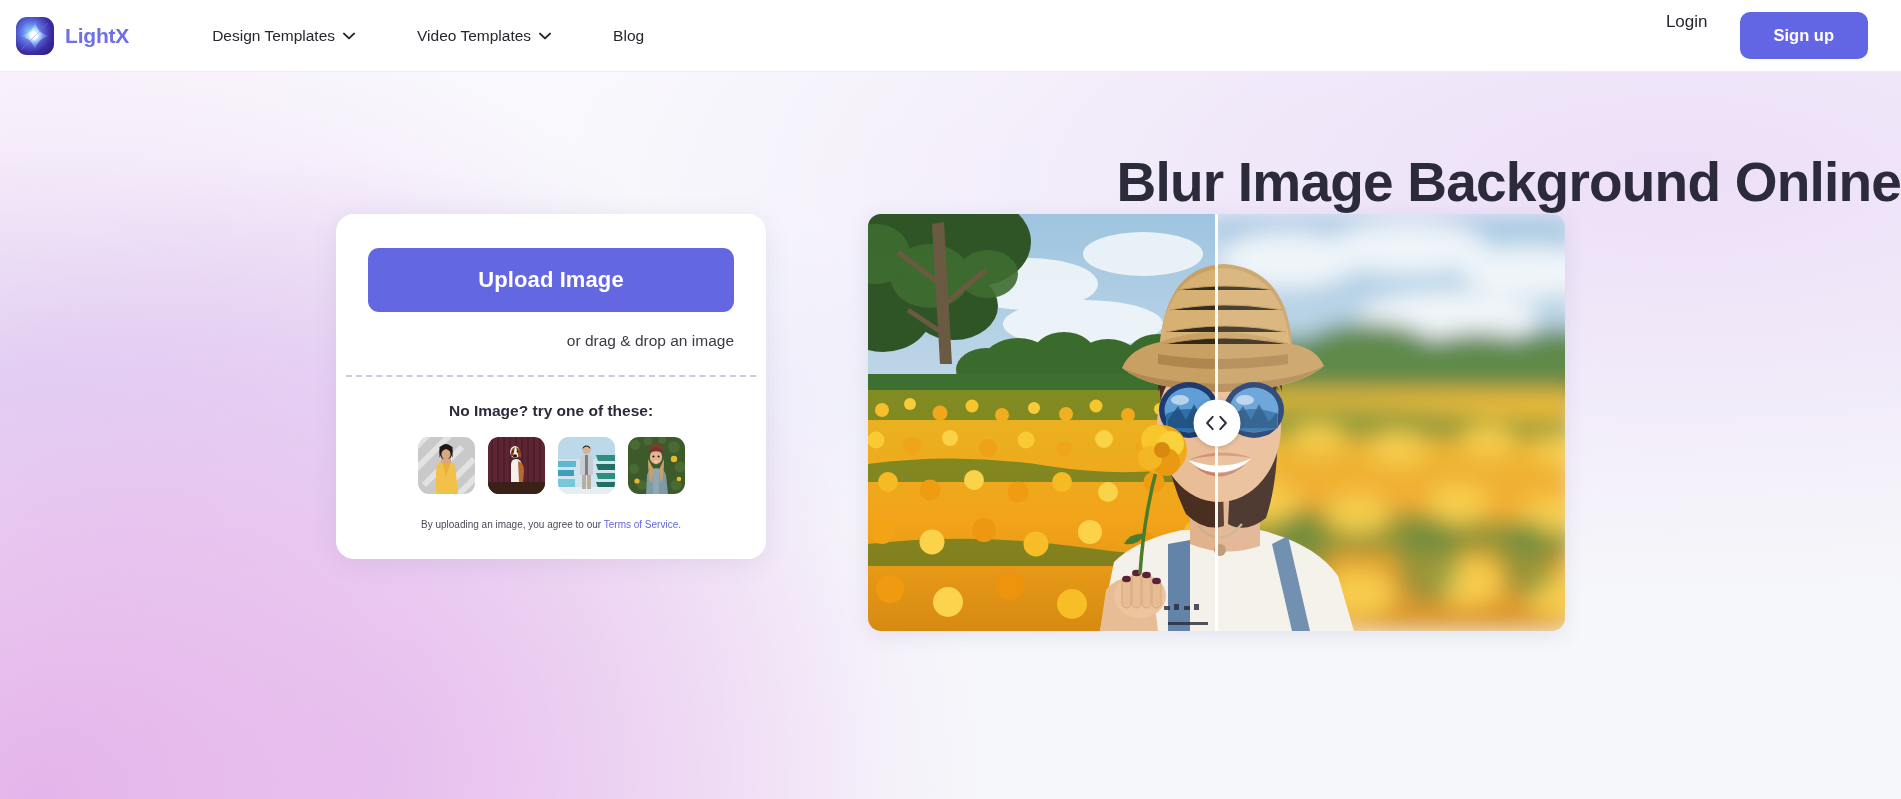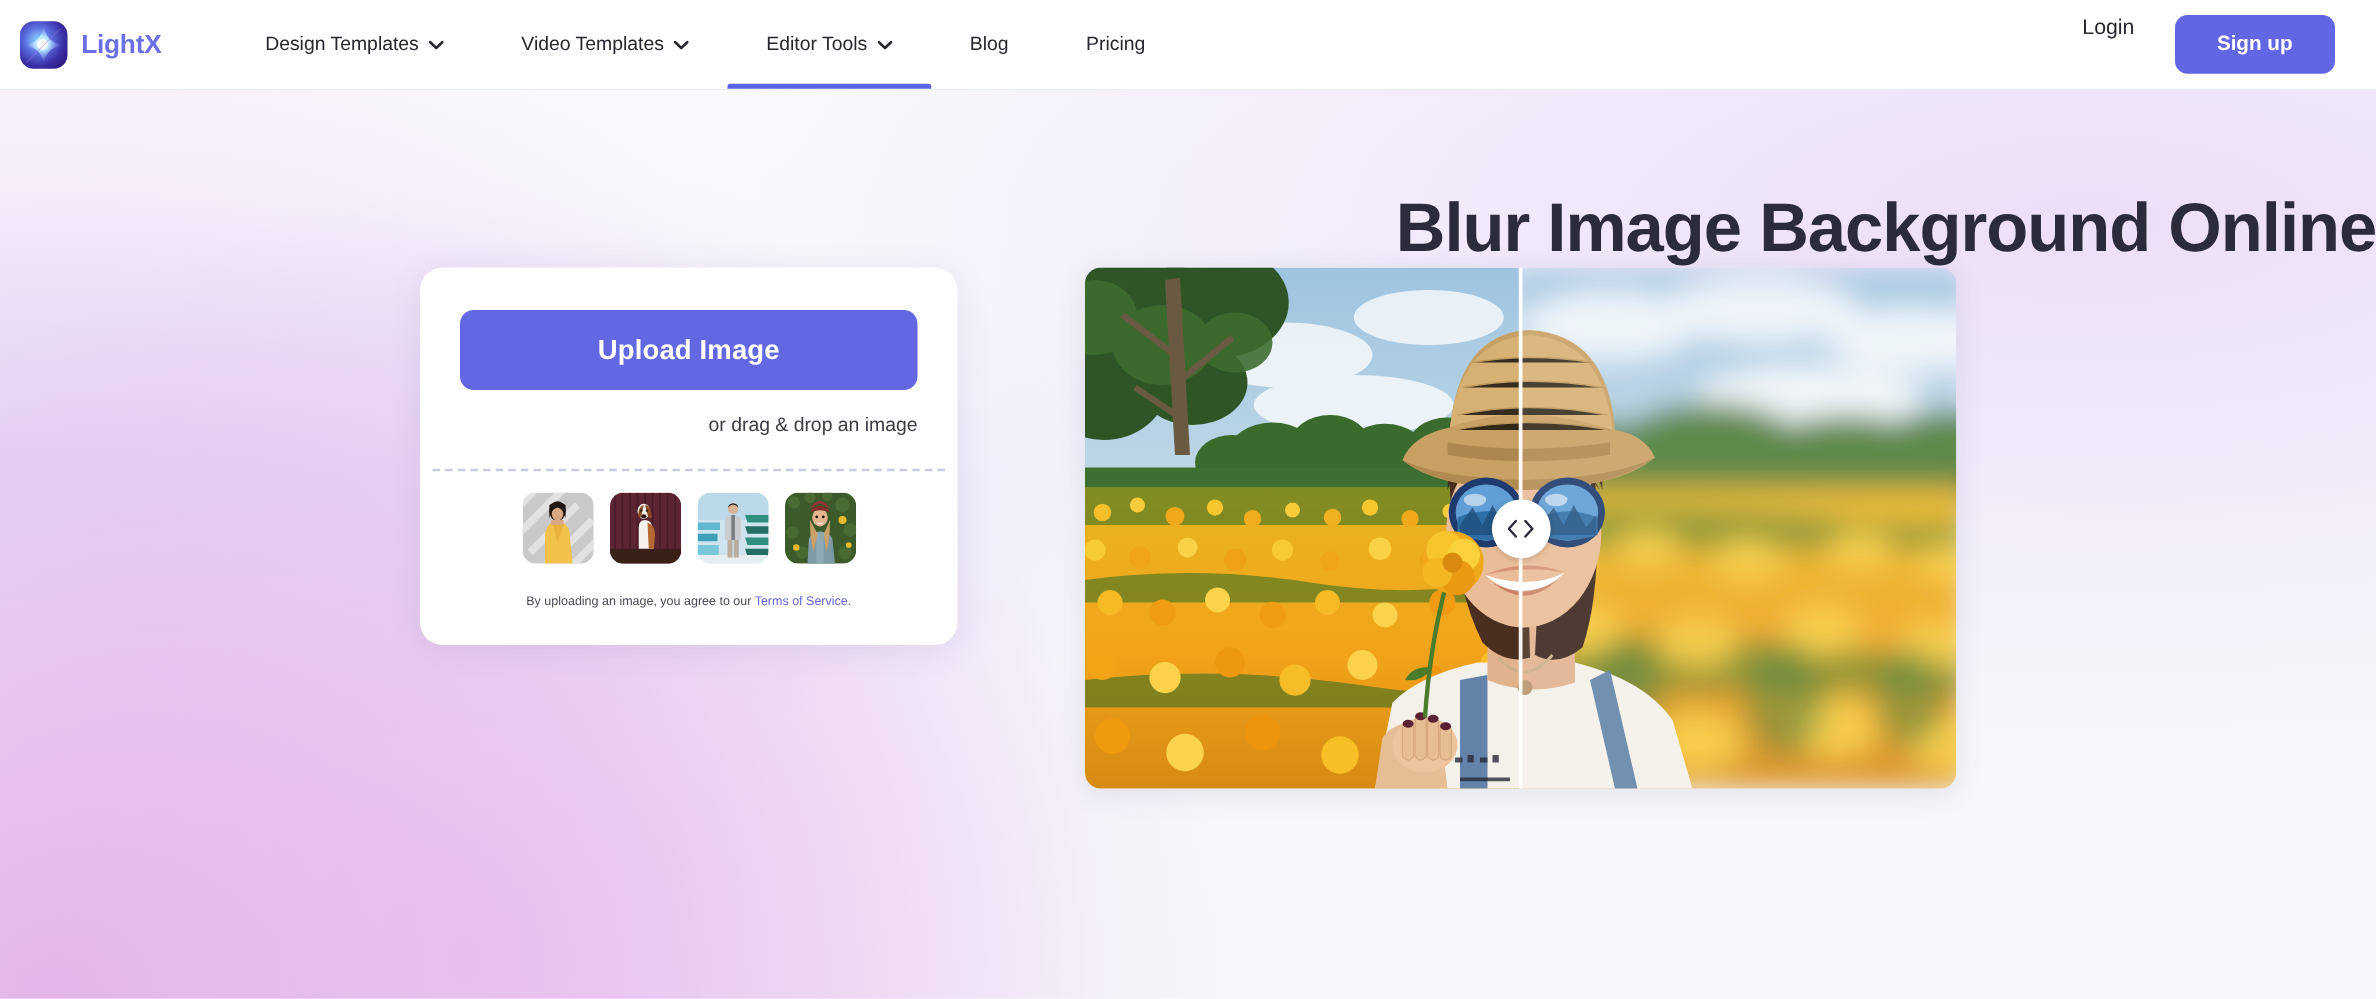--- a/index.html
+++ b/index.html
@@ -275,36 +275,25 @@
 
     <div class="nav-item">
       <span>Video Templates</span>
       <span class="caret">
         <svg width="12" height="8" viewBox="0 0 12 8" xmlns="http://www.w3.org/2000/svg">
           <path d="M1 1.6 L6 6.4 L11 1.6" fill="none" stroke="#26262e" stroke-width="2" stroke-linecap="round" stroke-linejoin="round"></path>
         </svg>
       </span>
     </div>
 
-    <div class="nav-item active">
-      <span>Editor Tools</span>
-      <span class="caret">
-        <svg width="12" height="8" viewBox="0 0 12 8" xmlns="http://www.w3.org/2000/svg">
-          <path d="M1 1.6 L6 6.4 L11 1.6" fill="none" stroke="#26262e" stroke-width="2" stroke-linecap="round" stroke-linejoin="round"></path>
-        </svg>
-      </span>
-    </div>
 
     <div class="nav-item">
       <span>Blog</span>
     </div>
 
-    <div class="nav-item">
-      <span>Pricing</span>
-    </div>
 
   </nav>
 
   <div class="header-right">
     <span class="login-link">Login</span>
     <button class="signup-btn">Sign up</button>
   </div>
 
 </header>
 
@@ -313,20 +302,21 @@
 <div class="content">
 
   <section class="upload-card">
 
     <button class="upload-btn">Upload Image</button>
 
     <div class="drag-text">or drag &amp; drop an image</div>
 
     <hr class="divider">
 
+    <div class="samples-label">No Image? try one of these:</div>
 
     <div class="thumbs">
 
       <div class="thumb">
         <svg viewBox="0 0 57 57" xmlns="http://www.w3.org/2000/svg">
           <rect width="57" height="57" fill="#c9c9c9"></rect>
           <g stroke="#e2e2e2" stroke-width="6">
             <path d="M-12 20 L22 -14"></path>
               <path d="M-4 34 L32 -2"></path>
               <path d="M6 48 L44 10"></path>

